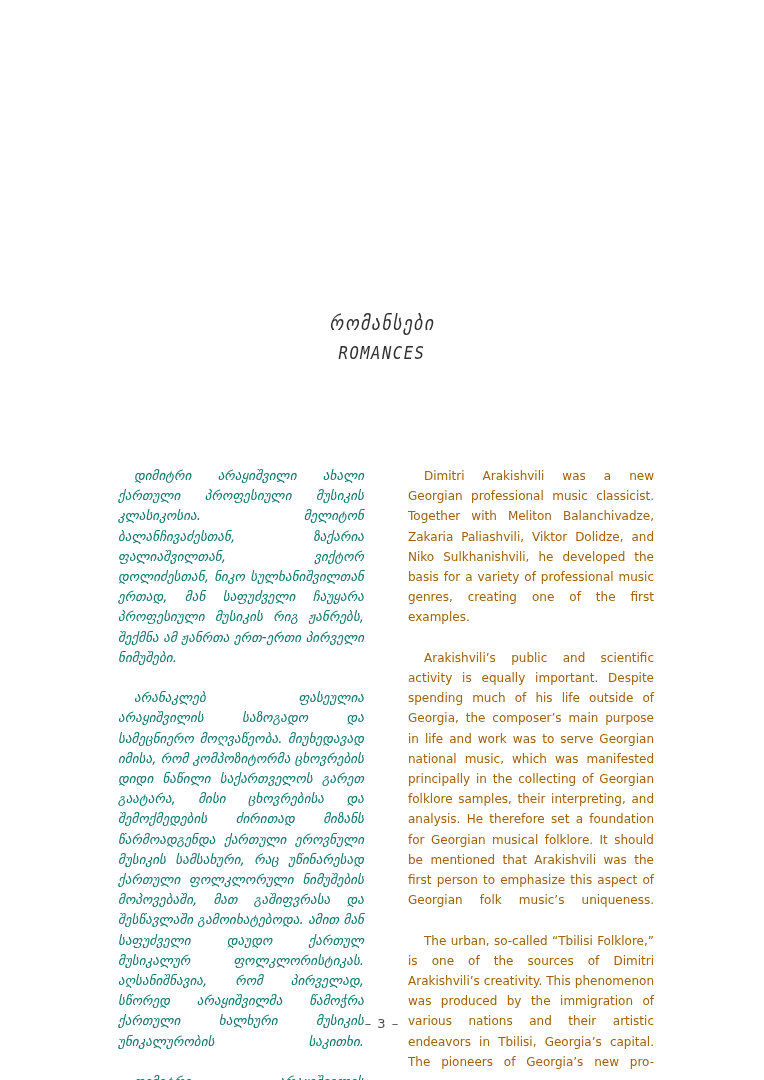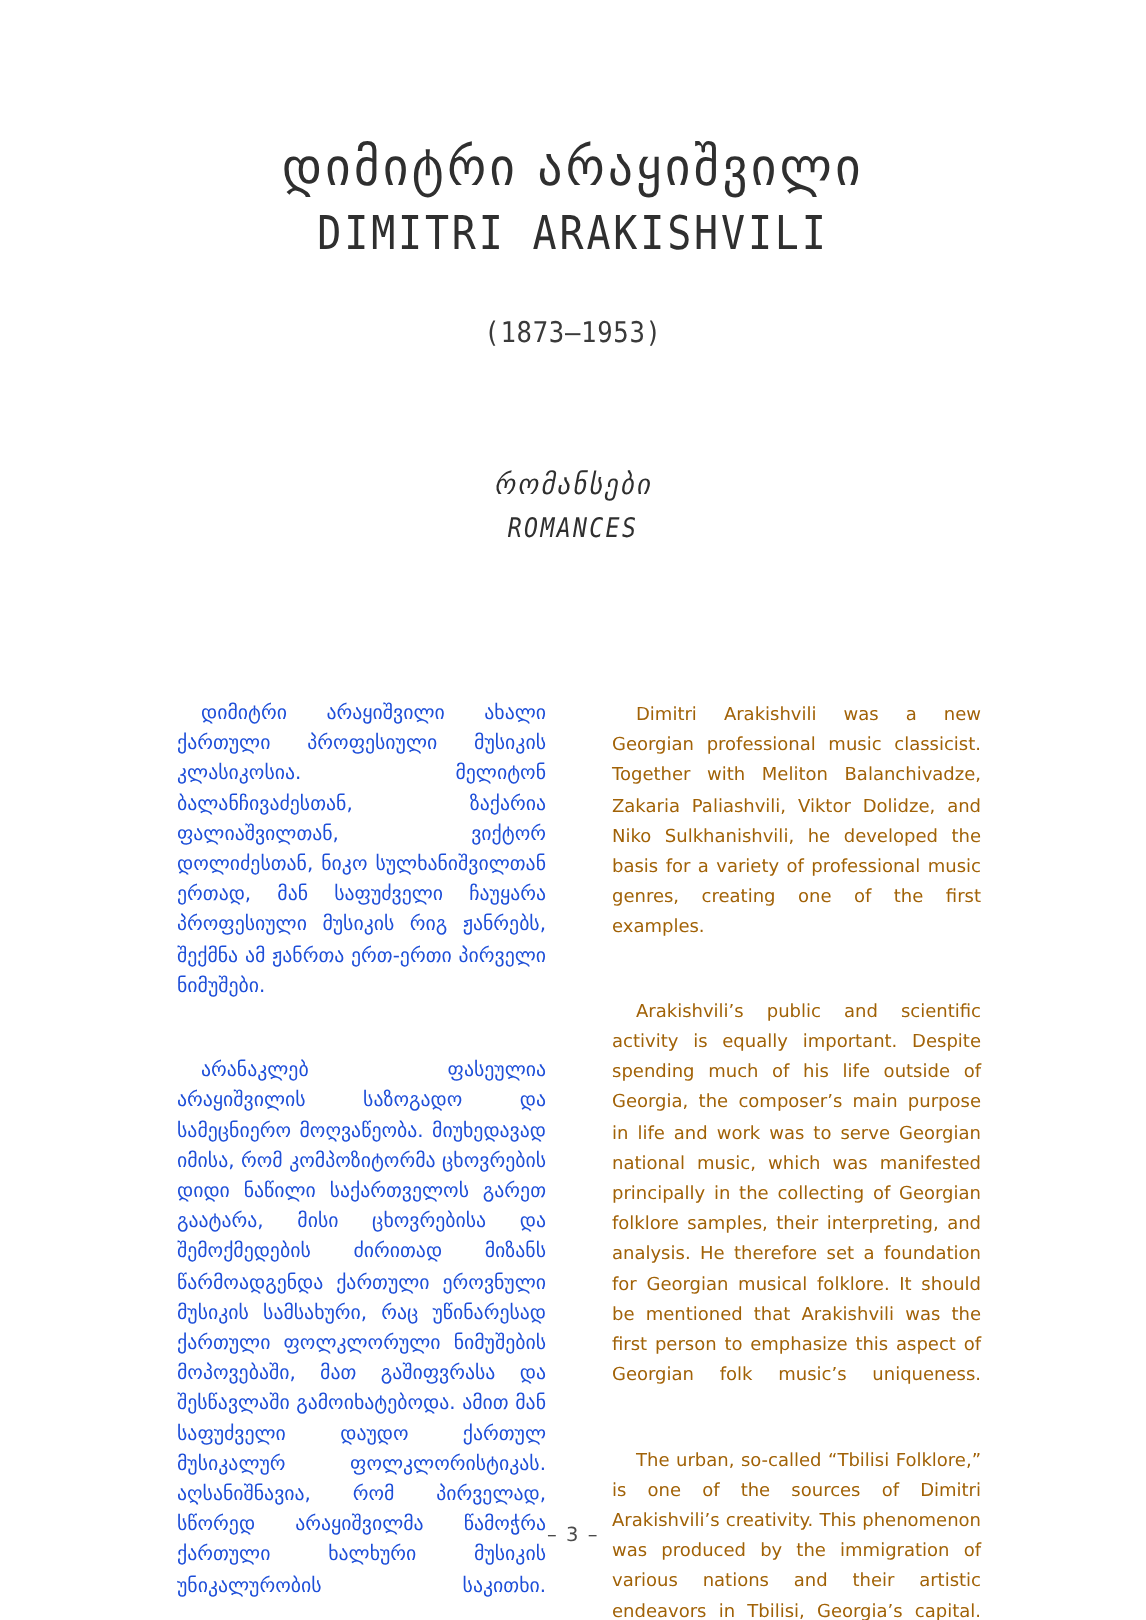--- a/index.html
+++ b/index.html
@@ -108,38 +108,39 @@
     text-align: justify;
     text-justify: inter-word;
     hyphens: auto;
   }
 
   .col-ka p {
     margin: 0;
     font-family: "DejaVu Sans", sans-serif;
     font-size: 13.2px;
     line-height: 20.2px;
-    color: #1d4ed8;
+    color: #0f766e;
     text-indent: 16px;
     text-align: justify;
+    font-style: italic;
   }
 
   .col-en p {
     margin: 0;
     font-family: "DejaVu Sans", sans-serif;
     font-size: 12px;
     line-height: 20.2px;
     color: #a16207;
     text-indent: 16px;
     text-align: justify;
   }
 
   .col-ka p + p,
   .col-en p + p {
-    margin-top: 16px;
+    margin-top: 0;
   }
 
   
   .col p::after {
     content: "";
     display: inline-block;
     width: 100%;
   }
 
   
@@ -153,25 +154,20 @@
     font-size: 13px;
     letter-spacing: 1px;
     color: #4a4a4a;
   }
 </style>
 </head>
 <body>
 
 <div class="page">
 
-  <div class="title-block">
-    <div class="title-ka">დიმიტრი არაყიშვილი</div>
-    <div class="title-en">DIMITRI ARAKISHVILI</div>
-    <div class="title-dates">(1873–1953)</div>
-  </div>
 
   <div class="section-block">
     <div class="section-ka">რომანსები</div>
     <div class="section-en">ROMANCES</div>
   </div>
 
   <div class="columns">
 
     <div class="col col-ka">
       <p>დიმიტრი არაყიშვილი ახალი ქართული პროფესიული მუსიკის კლასიკოსია. მელიტონ ბალანჩივაძესთან, ზაქარია ფალიაშვილთან, ვიქტორ დოლიძესთან, ნიკო სულხანიშვილთან ერთად, მან საფუძველი ჩაუყარა პროფესიული მუსიკის რიგ ჟანრებს, შექმნა ამ ჟანრთა ერთ-ერთი პირველი ნიმუშები.</p>

